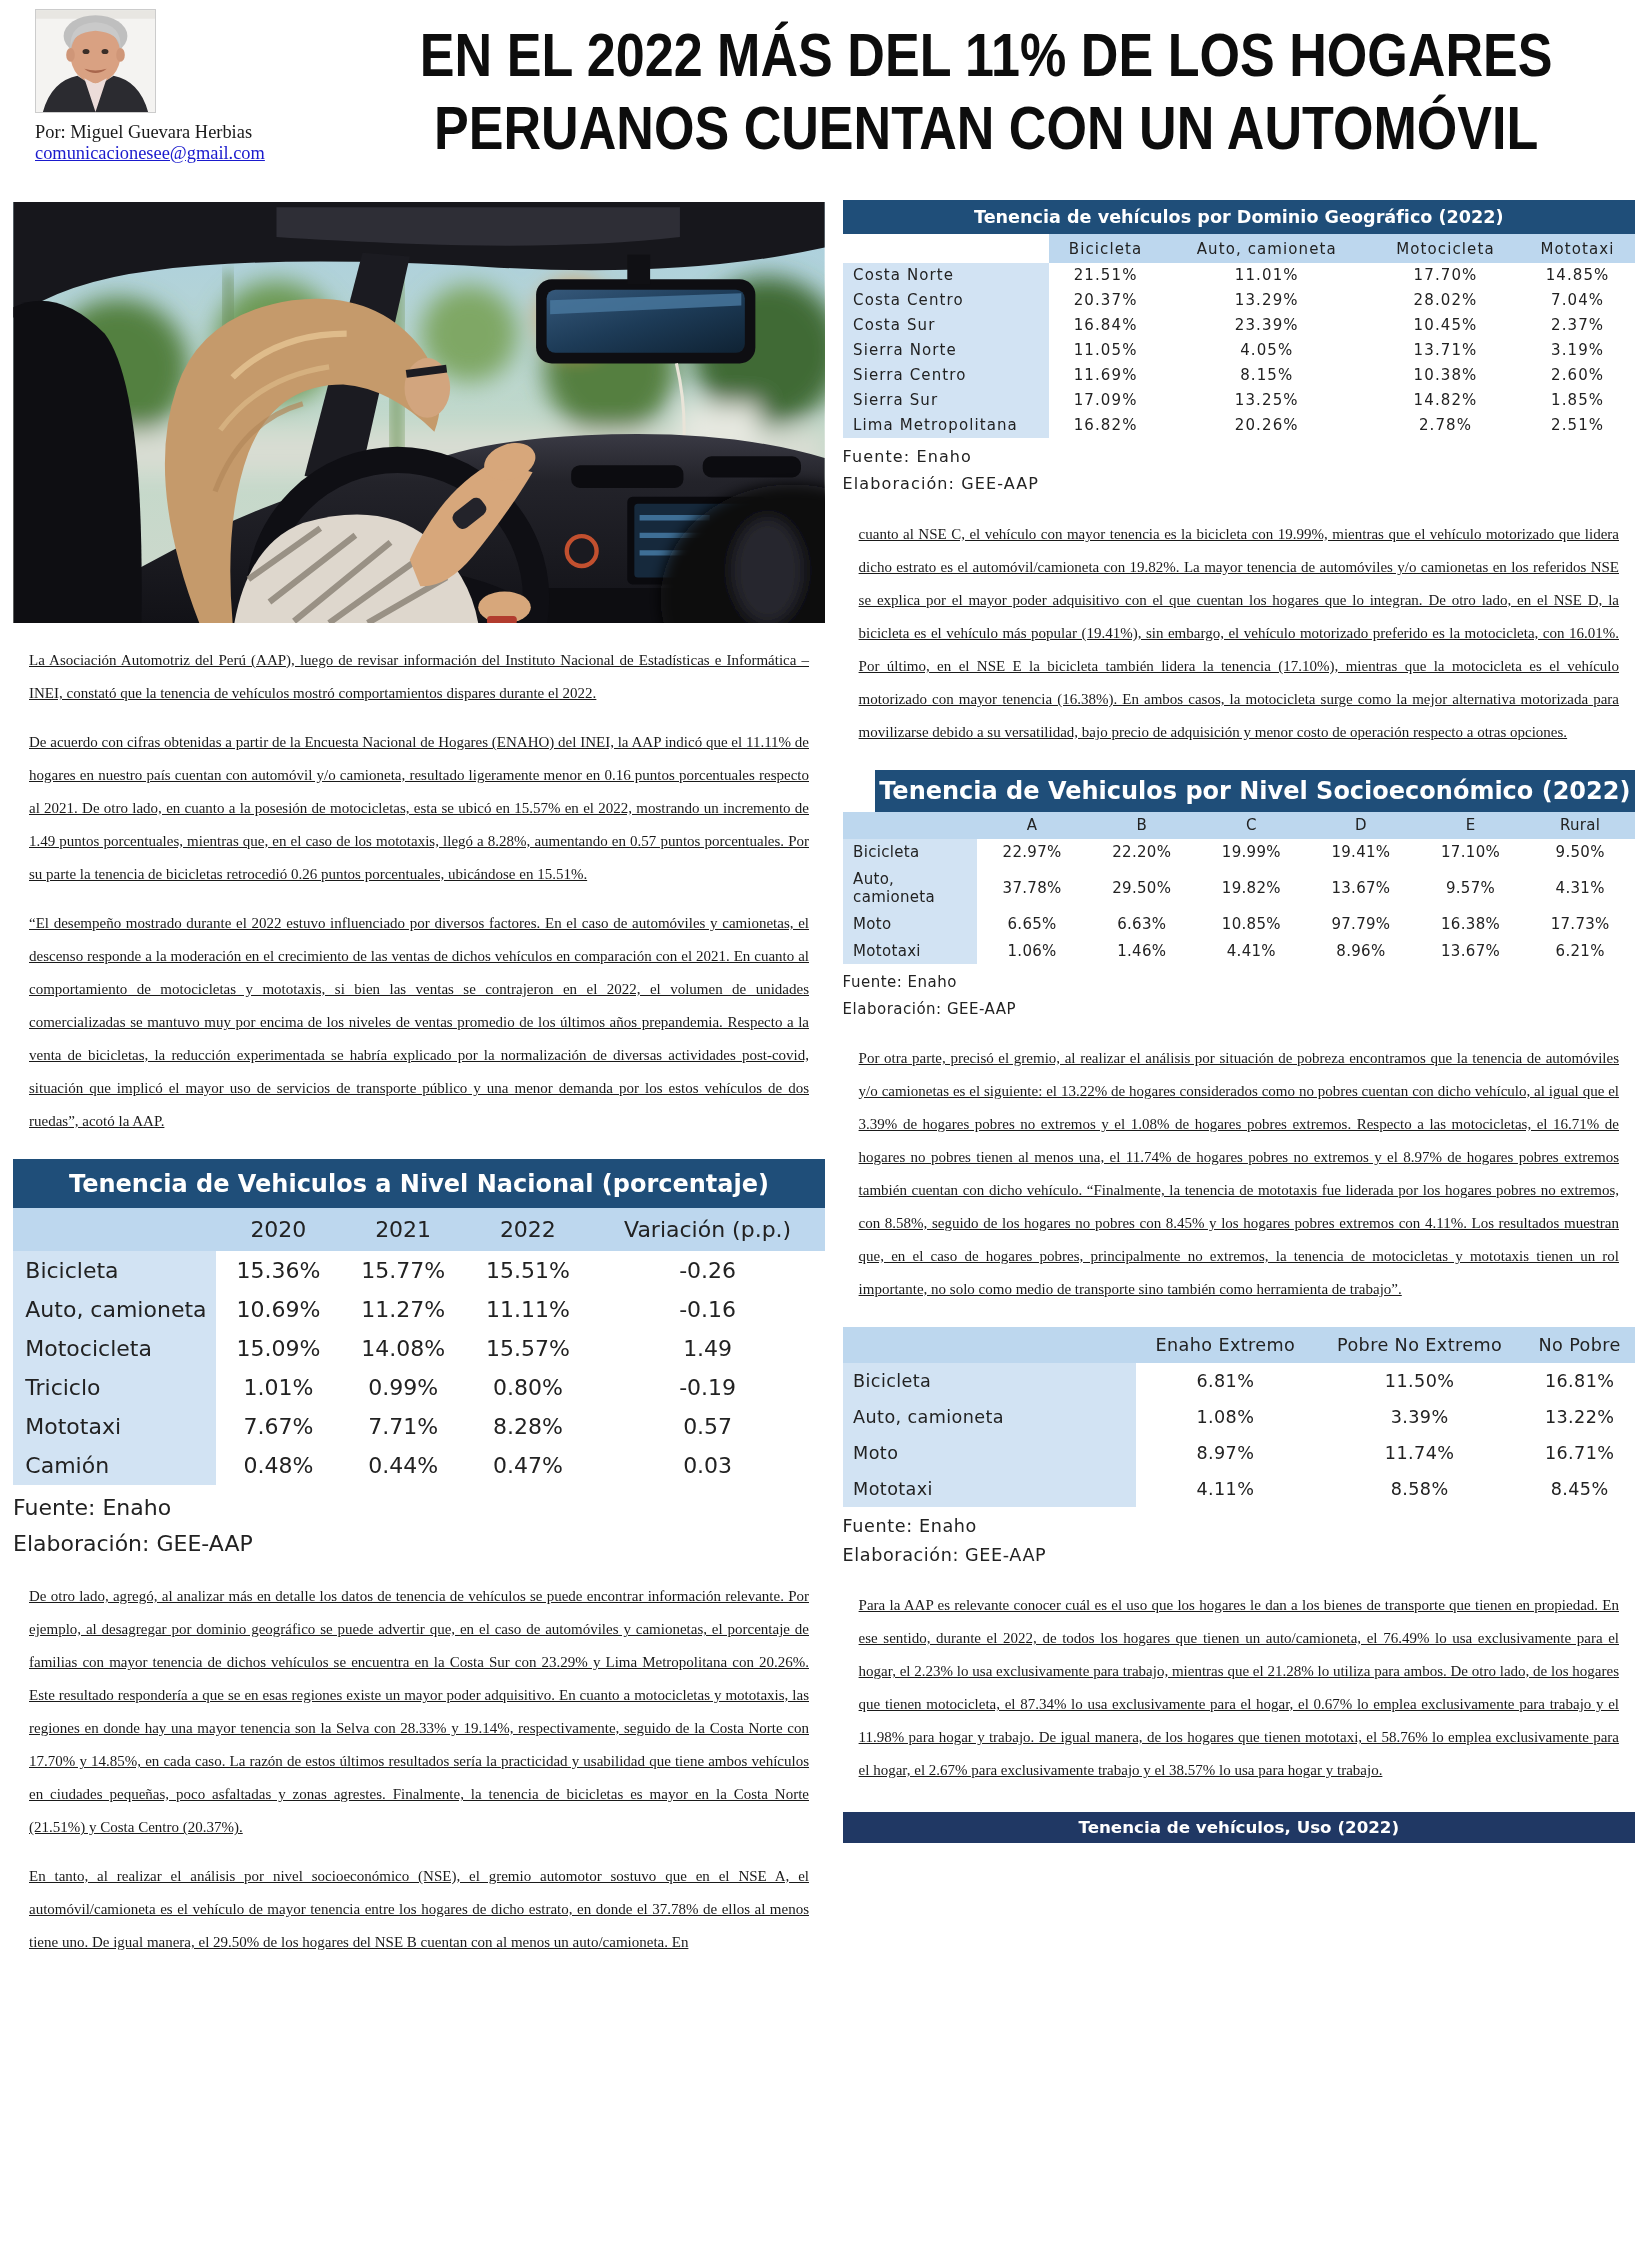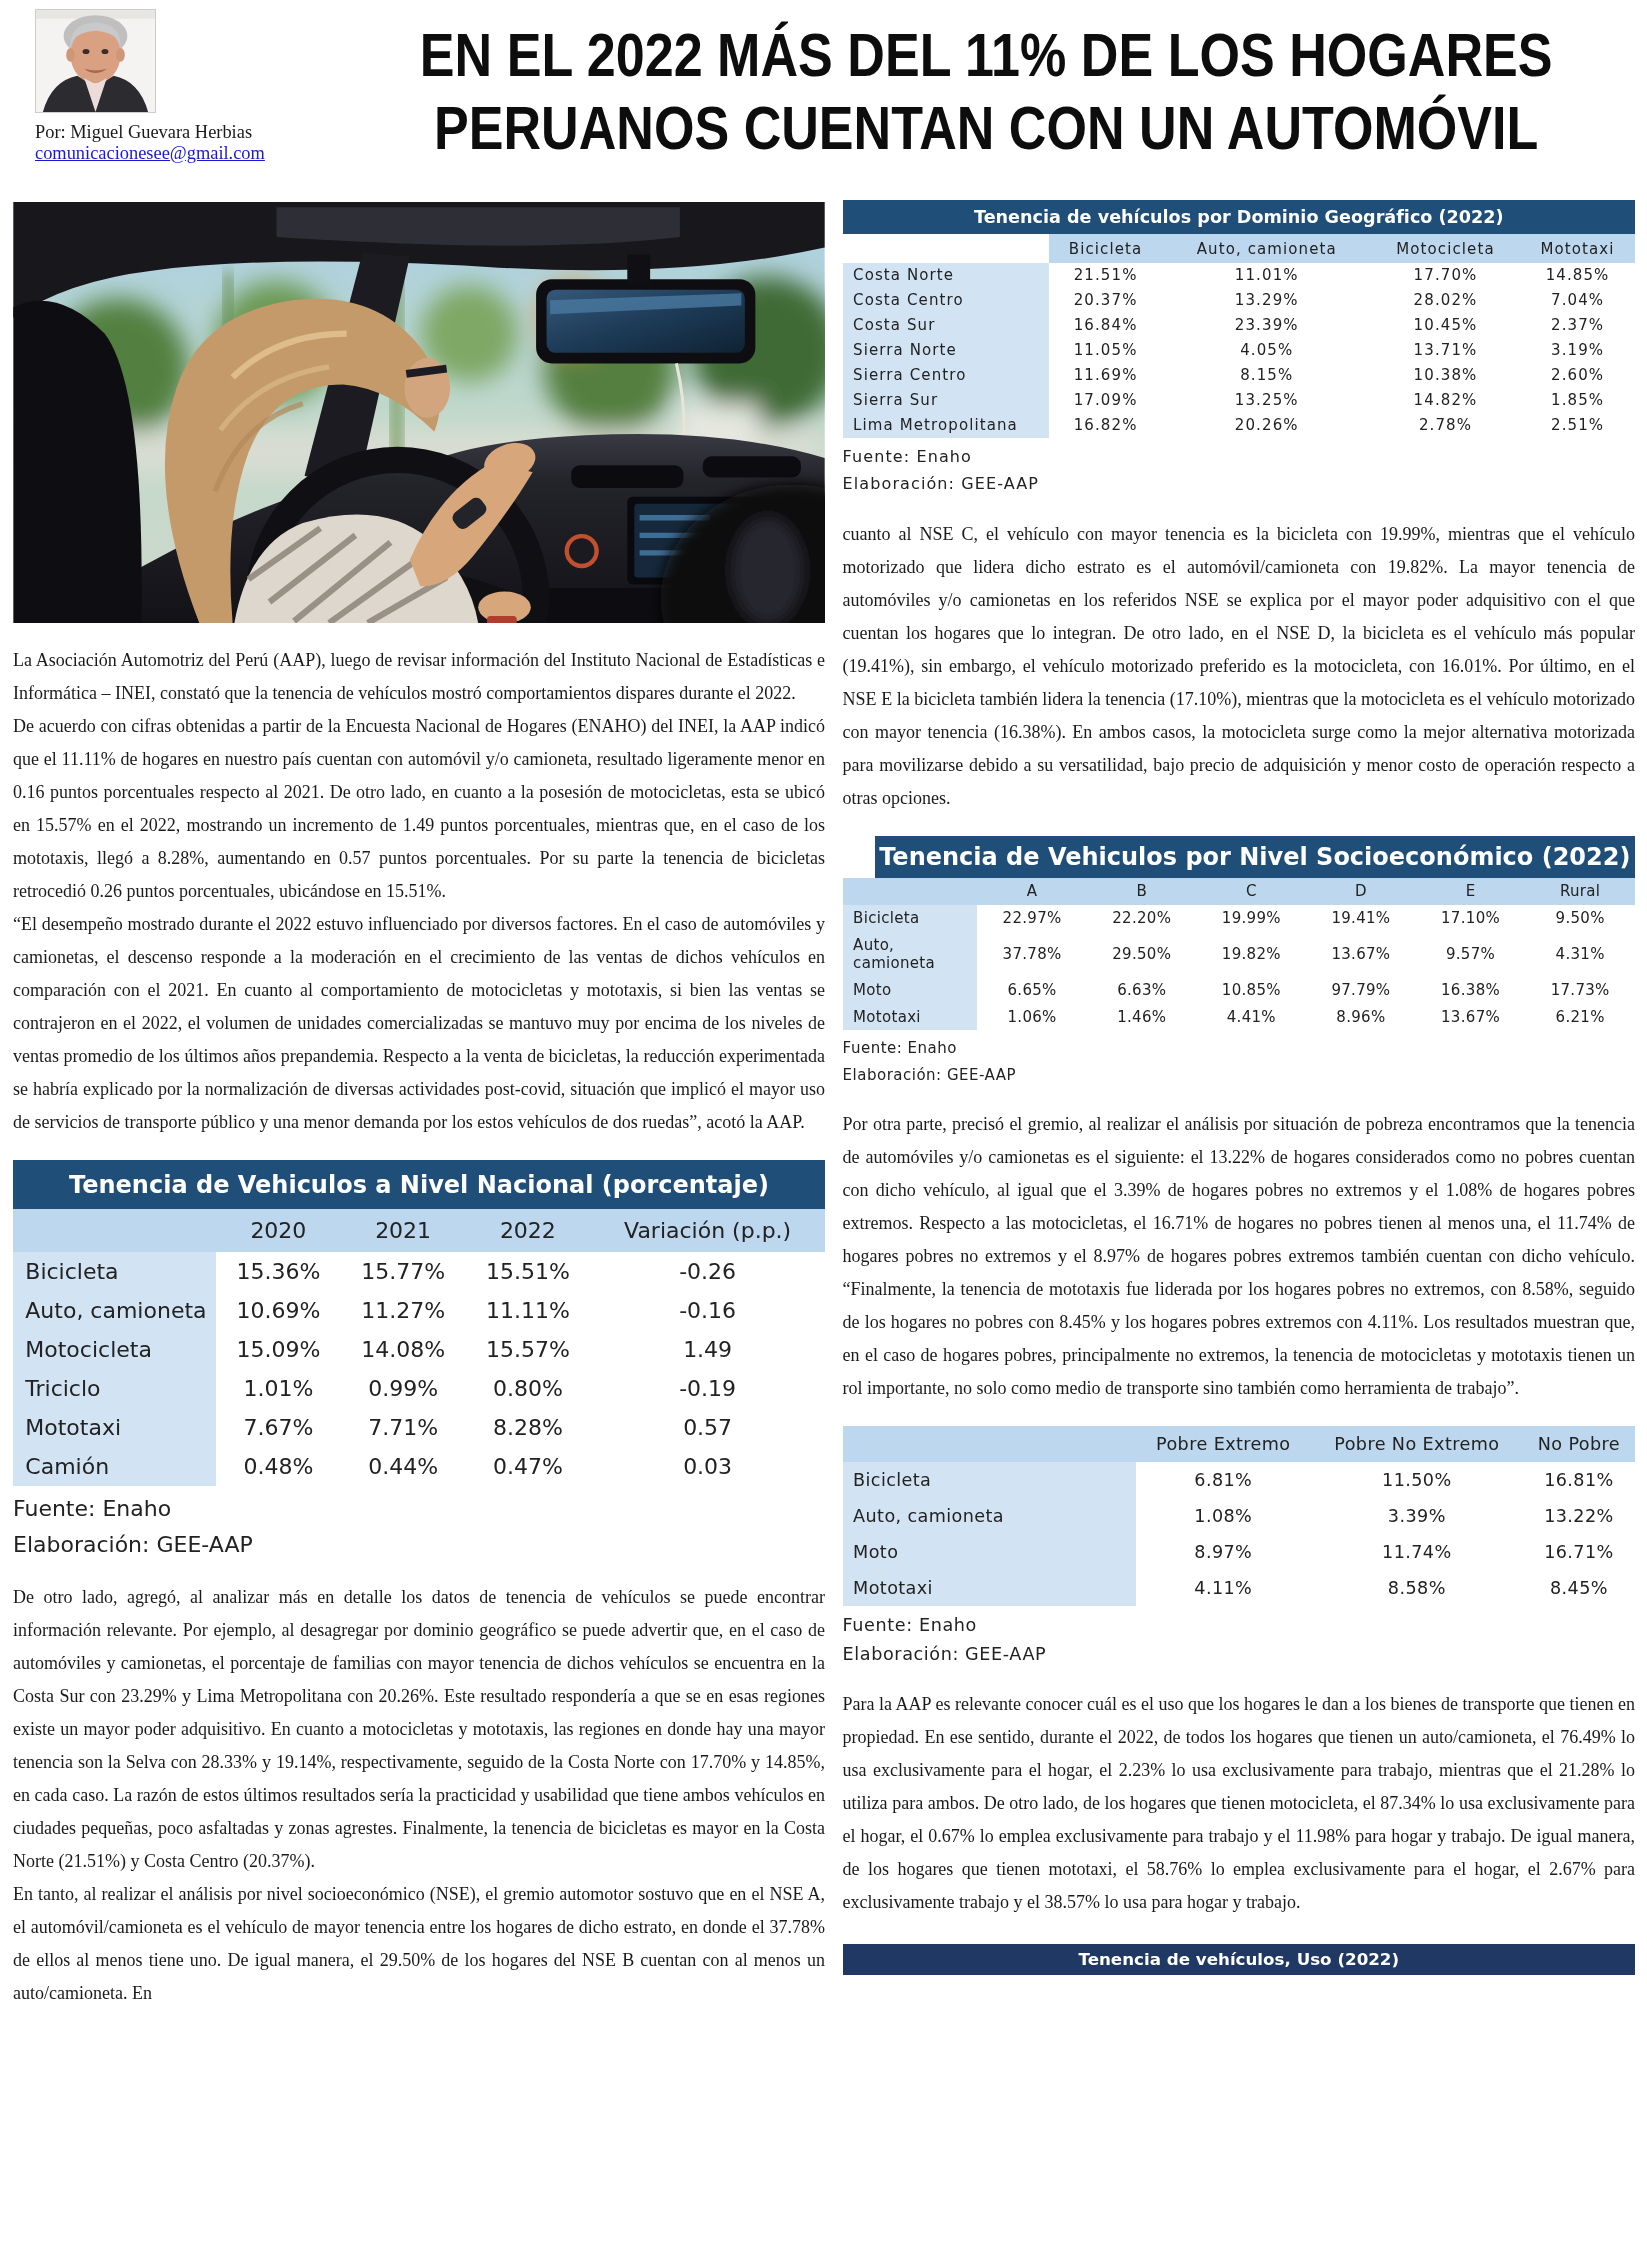--- a/index.html
+++ b/index.html
@@ -22,21 +22,21 @@
   .headline{flex:1;margin:8.8px 0 0 0;text-align:center;
     font-family:"Liberation Sans",sans-serif;font-weight:700;font-size:62px;line-height:1.18;color:#0d0d0d;}
   .headline .hl{display:block;transform:scaleX(0.84);transform-origin:50% 50%;white-space:nowrap;letter-spacing:0px;}
 
   
   .cols{display:flex;gap:17.6px;align-items:flex-start;}
   .col-left{width:812px;flex:none;}
   .col-right{flex:1;min-width:0;}
 
   
-  .body-text{font-size:18px;line-height:33px;text-align:justify;margin:0;}
+  .body-text{font-size:15px;line-height:33px;text-align:justify;margin:16px;text-decoration:underline;}
   .mt1{margin-top:21px;} .mt2{margin-top:24.6px;}
 
   
   .photo{margin:1.8px 0 21px 0;}
   .photo svg{display:block;width:812px;height:421px;}
 
   
   .tblock{width:100%;}
   .tbl-title{background:var(--navy);color:#ffffff;text-align:center;font-family:"DejaVu Sans",sans-serif;font-weight:bold;}
   .tblock table{width:100%;border-collapse:collapse;font-family:"DejaVu Sans",sans-serif;color:#222;}
@@ -411,21 +411,21 @@
         <div class="src">Elaboración: GEE-AAP</div>
       </div>
 
       <p class="body-text mt2">Por otra parte, precisó el gremio,  al realizar el análisis por situación de pobreza encontramos que la tenencia de automóviles y/o camionetas es el siguiente: el 13.22% de hogares considerados como no pobres cuentan con dicho vehículo, al igual que el 3.39% de hogares pobres no extremos y el 1.08% de hogares pobres extremos. Respecto a las motocicletas, el 16.71% de hogares no pobres tienen al menos una, el 11.74% de hogares pobres no extremos y el 8.97% de hogares pobres extremos también cuentan con dicho vehículo. “Finalmente, la tenencia de mototaxis fue liderada por los hogares pobres no extremos, con 8.58%, seguido de los hogares no pobres con 8.45% y los hogares pobres extremos con 4.11%. Los resultados muestran que, en el caso de hogares pobres, principalmente no extremos, la tenencia de motocicletas y mototaxis tienen un rol importante, no solo como medio de transporte sino también como herramienta de trabajo”.</p>
 
       <div class="tblock pobreza mt1">
         <table>
             <thead>
               <tr>
                 <th></th>
-                <th>Pobre Extremo</th>
+                <th>Enaho Extremo</th>
                 <th>Pobre No Extremo</th>
                 <th>No Pobre</th>
               </tr>
             </thead>
             <tbody>
               <tr>
                 <th>Bicicleta</th>
                 <td>6.81%</td>
                 <td>11.50%</td>
                 <td>16.81%</td>

